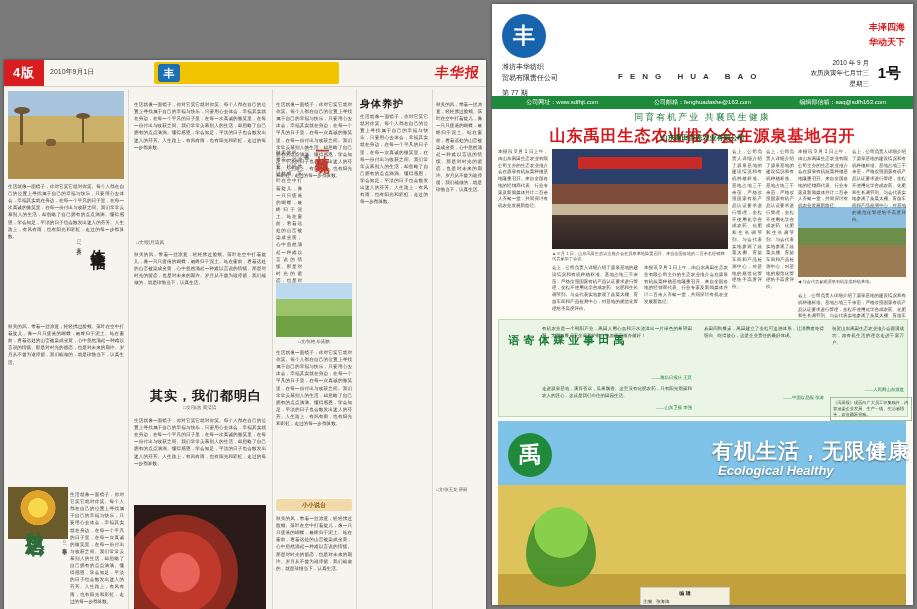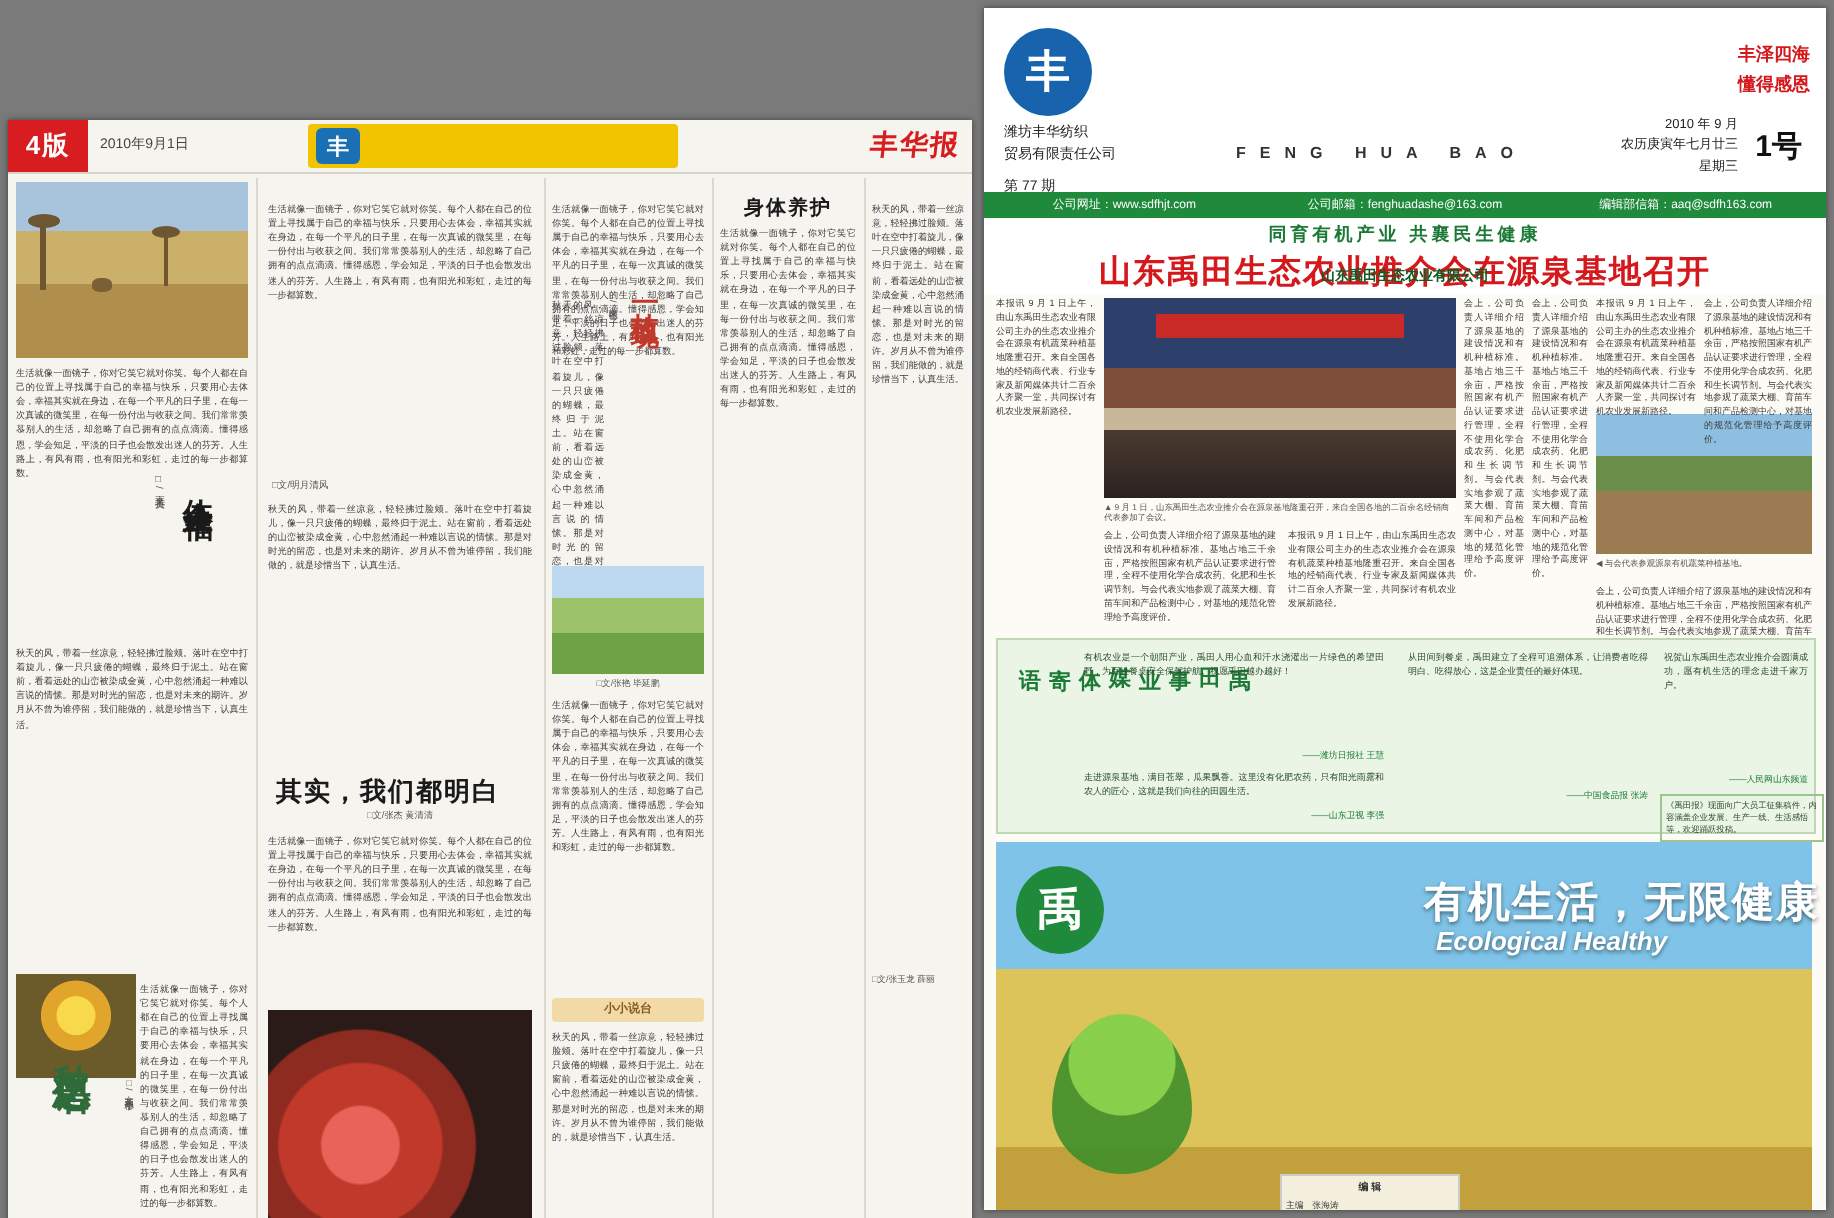--- a/index.html
+++ b/index.html
@@ -42,21 +42,21 @@
   .rp-org{position:absolute;left:10px;top:58px;font-size:7px;color:#222;line-height:1.5;}
   .rp-issue{position:absolute;left:10px;top:84px;font-size:7px;color:#222;}
   .rp-slogan{position:absolute;right:8px;top:16px;font-size:9px;color:#d4181c;line-height:1.7;text-align:left;font-weight:bold;}
   .rp-meta{position:absolute;right:12px;top:56px;font-size:6.5px;color:#222;line-height:1.6;text-align:right;}
   .rp-no{position:absolute;right:12px;top:52px;font-size:15px;font-weight:bold;color:#111;}
 
   .rp-bar{position:relative;height:13px;background:#1f8a3b;color:#fff;font-size:6px;display:flex;align-items:center;}
   .rp-bar div{flex:1;text-align:center;}
 
   .rp-banner{position:relative;height:36px;background:#fff;text-align:center;padding-top:2px;}
-  .rp-kicker{font-size:9px;color:#1b7a35;letter-spacing:2px;font-weight:bold;}
+  .rp-kicker{font-size:9px;color:#1b7a35;letter-spacing:2px;font-weight:normal;}
   .rp-head{font-size:16px;color:#d4181c;font-weight:bold;letter-spacing:1px;margin-top:2px;}
 
   .rp-body{position:relative;height:auto;}
   .rcol{position:absolute;font-size:4.5px;line-height:1.5;color:#3a3a3a;text-align:justify;}
   .ph-meeting{background:linear-gradient(#2d3f6b 0 35%,#7d4d3a 35% 55%,#c8b89a 55% 100%);}
   .ph-crowd{background:linear-gradient(#8fbfe0 0 30%,#6b8f4a 30% 55%,#9a7b52 55% 100%);}
   .ph-field{background:linear-gradient(#7fc4e8 0 30%,#dcc35a 30% 72%,#c2a13c 72% 100%);}
 
   .greenbox{position:absolute;background:#eaf5e6;border:1px solid #bcd9b3;}
   .vert-label{writing-mode:vertical-rl;text-orientation:upright;font-weight:bold;color:#1b7a35;letter-spacing:3px;}
@@ -104,40 +104,40 @@
 
       <div class="photo ph-flower" style="left:4px;top:400px;width:60px;height:52px;"></div>
       <div class="vtitle" style="left:18px;top:430px;font-size:19px;color:#2f6b3a;">秋之思语</div>
       <div style="position:absolute;left:58px;top:452px;font-size:4.6px;color:#555;writing-mode:vertical-rl;">□文/李莉 穆小平</div>
       <div class="col" style="left:66px;top:404px;width:54px;height:165px;">生活就像一面镜子，你对它笑它就对你笑。每个人都在自己的位置上寻找属于自己的幸福与快乐，只要用心去体会，幸福其实就在身边，在每一个平凡的日子里，在每一次真诚的微笑里，在每一份付出与收获之间。我们常常羡慕别人的生活，却忽略了自己拥有的点点滴滴。懂得感恩，学会知足，平淡的日子也会散发出迷人的芬芳。人生路上，有风有雨，也有阳光和彩虹，走过的每一步都算数。</div>
 
       <div class="col" style="left:130px;top:14px;width:132px;height:80px;">生活就像一面镜子，你对它笑它就对你笑。每个人都在自己的位置上寻找属于自己的幸福与快乐，只要用心去体会，幸福其实就在身边，在每一个平凡的日子里，在每一次真诚的微笑里，在每一份付出与收获之间。我们常常羡慕别人的生活，却忽略了自己拥有的点点滴滴。懂得感恩，学会知足，平淡的日子也会散发出迷人的芬芳。人生路上，有风有雨，也有阳光和彩虹，走过的每一步都算数。</div>
       <div style="position:absolute;left:132px;top:152px;font-size:4.8px;color:#555;">□文/明月清风</div>
       <div class="col" style="left:130px;top:164px;width:132px;height:216px;">秋天的风，带着一丝凉意，轻轻拂过脸颊。落叶在空中打着旋儿，像一只只疲倦的蝴蝶，最终归于泥土。站在窗前，看着远处的山峦被染成金黄，心中忽然涌起一种难以言说的情愫。那是对时光的留恋，也是对未来的期许。岁月从不曾为谁停留，我们能做的，就是珍惜当下，认真生活。</div>
 
-      <div style="position:absolute;left:134px;top:300px;width:124px;text-align:left;font-size:13px;font-weight:bold;color:#1a1a1a;letter-spacing:1px;">其实，我们都明白</div>
+      <div style="position:absolute;left:134px;top:300px;width:124px;text-align:right;font-size:13px;font-weight:bold;color:#1a1a1a;letter-spacing:1px;">其实，我们都明白</div>
       <div style="position:absolute;left:134px;top:318px;width:124px;text-align:center;font-size:4.6px;color:#555;">□文/张杰 黄清清</div>
       <div class="col" style="left:130px;top:330px;width:132px;height:72px;">生活就像一面镜子，你对它笑它就对你笑。每个人都在自己的位置上寻找属于自己的幸福与快乐，只要用心去体会，幸福其实就在身边，在每一个平凡的日子里，在每一次真诚的微笑里，在每一份付出与收获之间。我们常常羡慕别人的生活，却忽略了自己拥有的点点滴滴。懂得感恩，学会知足，平淡的日子也会散发出迷人的芬芳。人生路上，有风有雨，也有阳光和彩虹，走过的每一步都算数。</div>
 
       <div class="photo ph-roses" style="left:130px;top:418px;width:132px;height:150px;"></div>
 
       <div class="col" style="left:272px;top:14px;width:76px;height:42px;">生活就像一面镜子，你对它笑它就对你笑。每个人都在自己的位置上寻找属于自己的幸福与快乐，只要用心去体会，幸福其实就在身边，在每一个平凡的日子里，在每一次真诚的微笑里，在每一份付出与收获之间。我们常常羡慕别人的生活，却忽略了自己拥有的点点滴滴。懂得感恩，学会知足，平淡的日子也会散发出迷人的芬芳。人生路上，有风有雨，也有阳光和彩虹，走过的每一步都算数。</div>
       <div class="vtitle" style="left:310px;top:56px;font-size:14px;color:#c0392b;">一枝玫瑰</div>
       <div style="position:absolute;left:300px;top:58px;font-size:4.6px;color:#555;writing-mode:vertical-rl;">□文/张艳</div>
       <div class="col" style="left:272px;top:62px;width:26px;height:128px;">秋天的风，带着一丝凉意，轻轻拂过脸颊。落叶在空中打着旋儿，像一只只疲倦的蝴蝶，最终归于泥土。站在窗前，看着远处的山峦被染成金黄，心中忽然涌起一种难以言说的情愫。那是对时光的留恋，也是对未来的期许。岁月从不曾为谁停留，我们能做的，就是珍惜当下，认真生活。</div>
 
       <div class="photo ph-green" style="left:272px;top:196px;width:76px;height:54px;"></div>
       <div class="cap" style="position:absolute;left:272px;top:252px;width:76px;">□文/张艳 毕延鹏</div>
 
       <div class="col" style="left:272px;top:262px;width:76px;height:140px;">生活就像一面镜子，你对它笑它就对你笑。每个人都在自己的位置上寻找属于自己的幸福与快乐，只要用心去体会，幸福其实就在身边，在每一个平凡的日子里，在每一次真诚的微笑里，在每一份付出与收获之间。我们常常羡慕别人的生活，却忽略了自己拥有的点点滴滴。懂得感恩，学会知足，平淡的日子也会散发出迷人的芬芳。人生路上，有风有雨，也有阳光和彩虹，走过的每一步都算数。</div>
 
       <div style="position:absolute;left:272px;top:412px;width:76px;height:12px;background:#f2d9a8;border-radius:2px;text-align:center;font-size:6px;color:#8a5a1a;line-height:12px;font-weight:bold;">小小说台</div>
       <div class="col" style="left:272px;top:428px;width:76px;height:136px;">秋天的风，带着一丝凉意，轻轻拂过脸颊。落叶在空中打着旋儿，像一只只疲倦的蝴蝶，最终归于泥土。站在窗前，看着远处的山峦被染成金黄，心中忽然涌起一种难以言说的情愫。那是对时光的留恋，也是对未来的期许。岁月从不曾为谁停留，我们能做的，就是珍惜当下，认真生活。</div>
 
-      <div style="position:absolute;left:356px;top:10px;width:68px;text-align:center;font-size:10px;font-weight:bold;color:#1a1a1a;letter-spacing:1px;">身体养护</div>
+      <div style="position:absolute;left:356px;top:10px;width:68px;text-align:left;font-size:10px;font-weight:bold;color:#1a1a1a;letter-spacing:1px;">身体养护</div>
       <div class="col" style="left:356px;top:26px;width:68px;height:540px;">生活就像一面镜子，你对它笑它就对你笑。每个人都在自己的位置上寻找属于自己的幸福与快乐，只要用心去体会，幸福其实就在身边，在每一个平凡的日子里，在每一次真诚的微笑里，在每一份付出与收获之间。我们常常羡慕别人的生活，却忽略了自己拥有的点点滴滴。懂得感恩，学会知足，平淡的日子也会散发出迷人的芬芳。人生路上，有风有雨，也有阳光和彩虹，走过的每一步都算数。</div>
 
       <div class="col" style="left:432px;top:14px;width:46px;height:380px;">秋天的风，带着一丝凉意，轻轻拂过脸颊。落叶在空中打着旋儿，像一只只疲倦的蝴蝶，最终归于泥土。站在窗前，看着远处的山峦被染成金黄，心中忽然涌起一种难以言说的情愫。那是对时光的留恋，也是对未来的期许。岁月从不曾为谁停留，我们能做的，就是珍惜当下，认真生活。</div>
       <div style="position:absolute;left:432px;top:400px;width:46px;font-size:4.4px;color:#555;line-height:1.5;">□文/张玉龙 薛丽</div>
 
       <div style="position:absolute;left:272px;top:572px;width:76px;text-align:center;font-size:12px;font-weight:bold;color:#1a1a1a;letter-spacing:2px;">听雨</div>
     </div>
   </div>
 
   <div class="page-right">
@@ -147,21 +147,21 @@
           <span>丰</span>
         </div>
       <div class="rp-org">
         <div>潍坊丰华纺织</div>
         <div>贸易有限责任公司</div>
       </div>
       <div class="rp-issue">第 77 期</div>
       <div class="rp-pinyin">FENG    HUA    BAO</div>
       <div class="rp-slogan">
         <div>丰泽四海</div>
-        <div>懂得感恩</div>
+        <div>华动天下</div>
       </div>
       <div class="rp-meta" style="top:54px;right:44px;">
         <div>2010 年 9 月</div>
         <div>农历庚寅年七月廿三</div>
         <div>星期三</div>
       </div>
       <div class="rp-no" style="top:60px;">1号</div>
     </div>
 
     <div class="rp-bar">

